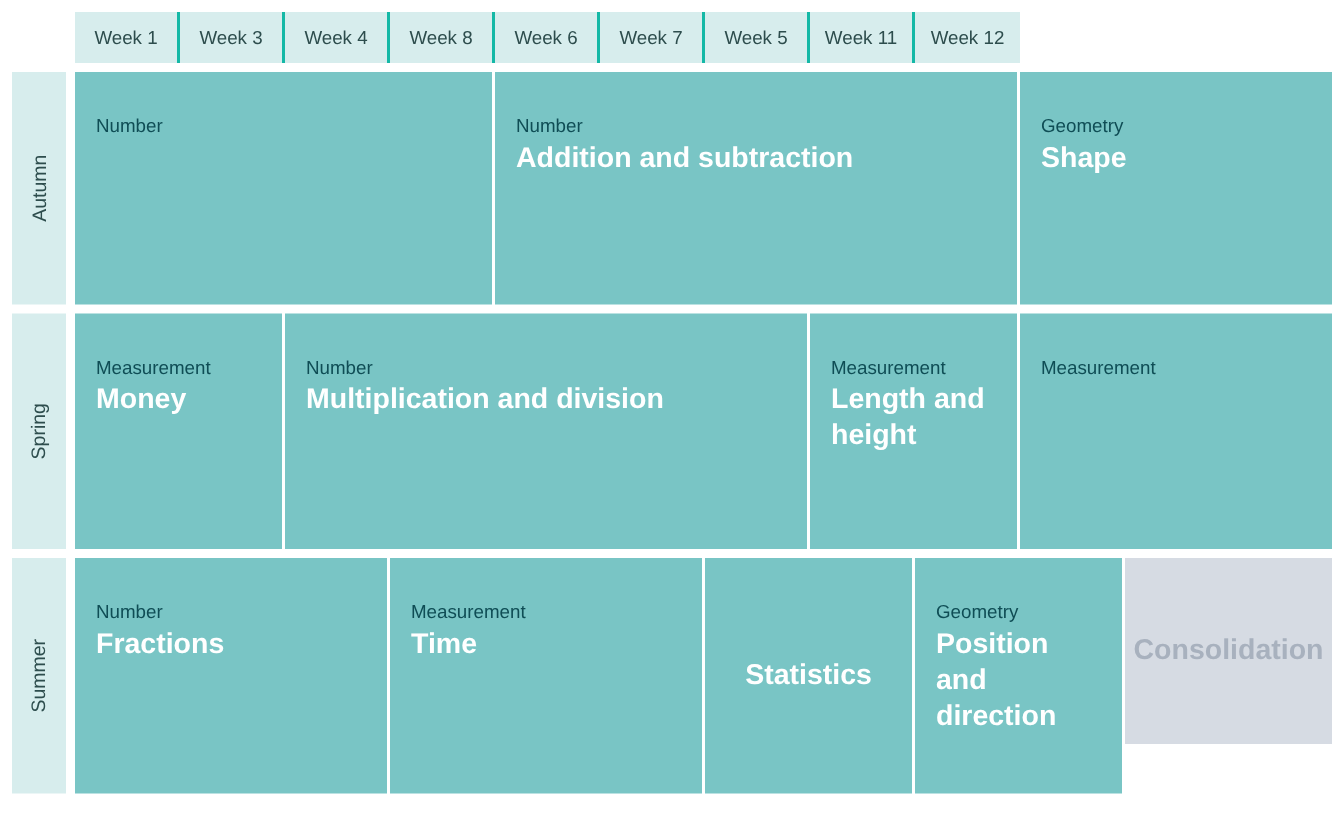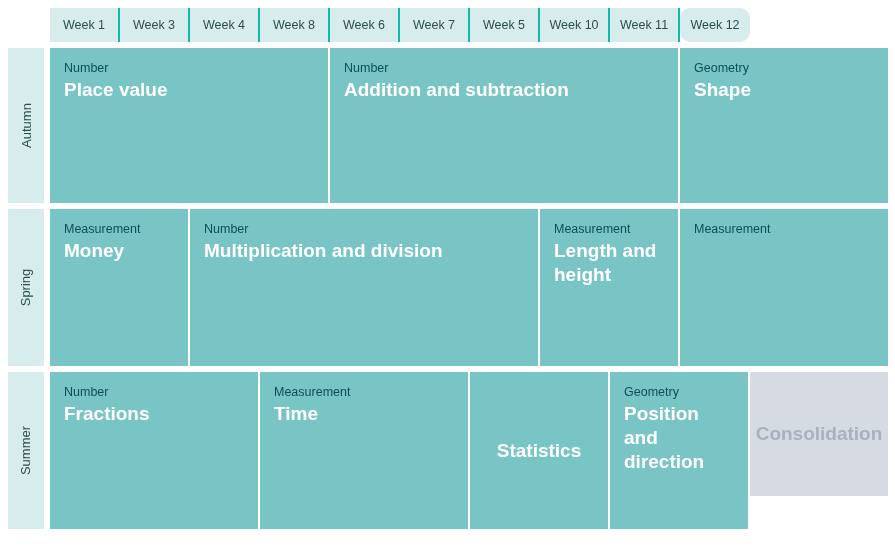--- a/index.html
+++ b/index.html
@@ -30,21 +30,21 @@
     height: 34px;
     background: #d7eded;
     color: #2d4d4d;
     font-size: 12.5px;
     display: flex;
     align-items: center;
     justify-content: center;
     box-sizing: border-box;
     border-right: 2px solid #14b8a6;
   }
-  .week-cell:last-child { border-right: none; border-radius: 10px; }
+  .week-cell:last-child { border-right: none; }
 
   .term-label {
     position: absolute;
     left: 8px;
     width: 36px;
     background: #d7eded;
     color: #2d4d4d;
     font-size: 13px;
     display: flex;
     align-items: center;
@@ -53,21 +53,21 @@
   .term-label span {
     transform: rotate(-90deg);
     white-space: nowrap;
     display: block;
   }
 
   .block {
     position: absolute;
     box-sizing: border-box;
     background: #79c5c5;
-    padding: 12px 14px 10px 14px;
+    padding: 28px 14px 10px 14px;
     overflow: hidden;
   }
   .block.grey {
     background: #d6dbe3;
   }
   .block .cat {
     color: #0f4d55;
     font-size: 12.5px;
     line-height: 16px;
     margin-bottom: 2px;
@@ -96,39 +96,37 @@
 
 <div id="grid">
   <div class="week-header">
       <div class="week-cell">Week 1</div>
       <div class="week-cell">Week 3</div>
       <div class="week-cell">Week 4</div>
       <div class="week-cell">Week 8</div>
       <div class="week-cell">Week 6</div>
       <div class="week-cell">Week 7</div>
       <div class="week-cell">Week 5</div>
-      <div class="week-cell">Week 10</div>
       <div class="week-cell">Week 11</div>
       <div class="week-cell">Week 12</div>
     </div>
   <div id="terms">
       <div class="term-label" style="top: 48px; height: 155px;">
         <span>Autumn</span>
       </div>
       <div class="term-label" style="top: 209px; height: 157px;">
         <span>Spring</span>
       </div>
       <div class="term-label" style="top: 372px; height: 157px;">
         <span>Summer</span>
       </div>
     </div>
   <div id="blocks">
       <div class="block" style="left: 50px; width: 278px; top: 48px; height: 155px;">
         <div class="cat">Number</div>
-        <div class="ttl">Place value</div>
       </div>
       <div class="block" style="left: 330px; width: 348px; top: 48px; height: 155px;">
         <div class="cat">Number</div>
         <div class="ttl">Addition and subtraction</div>
       </div>
       <div class="block" style="left: 680px; width: 208px; top: 48px; height: 155px;">
         <div class="cat">Geometry</div>
         <div class="ttl">Shape</div>
       </div>
       <div class="block" style="left: 50px; width: 138px; top: 209px; height: 157px;">

